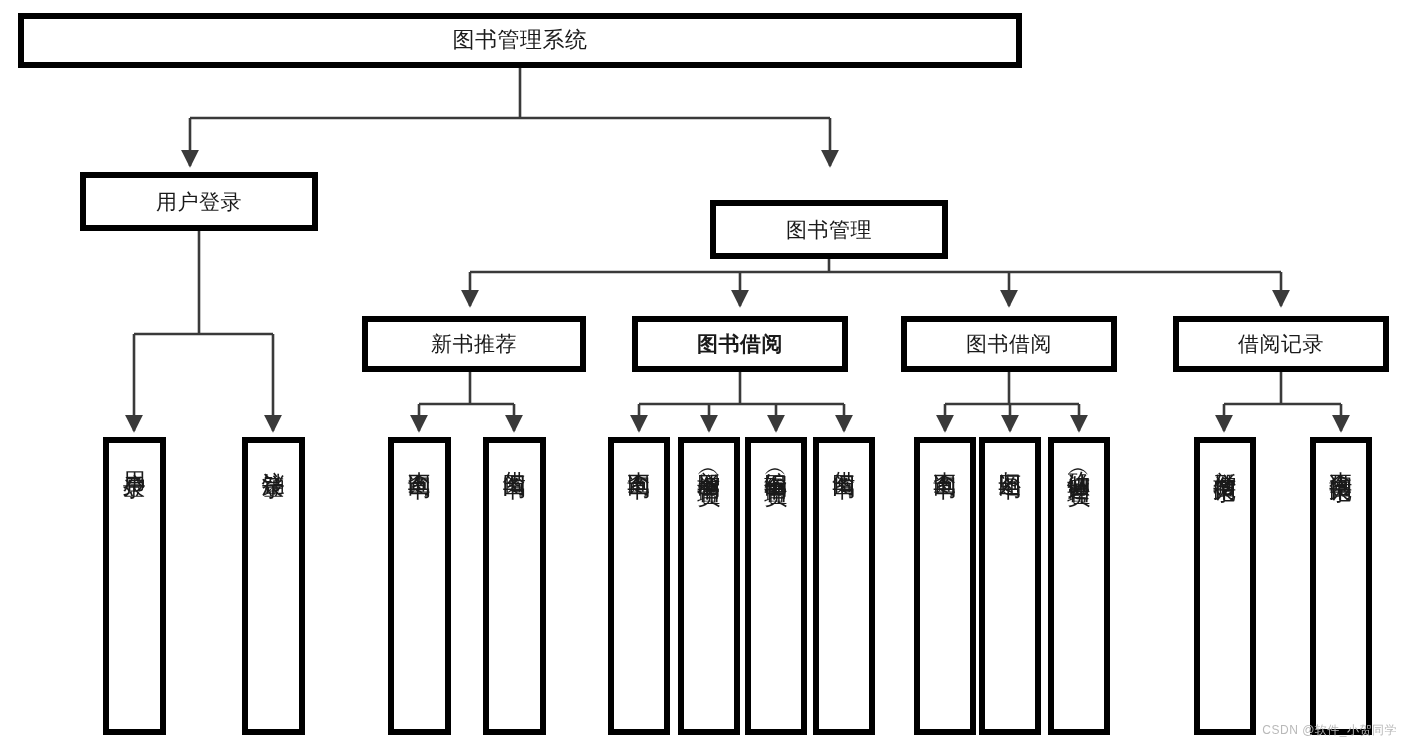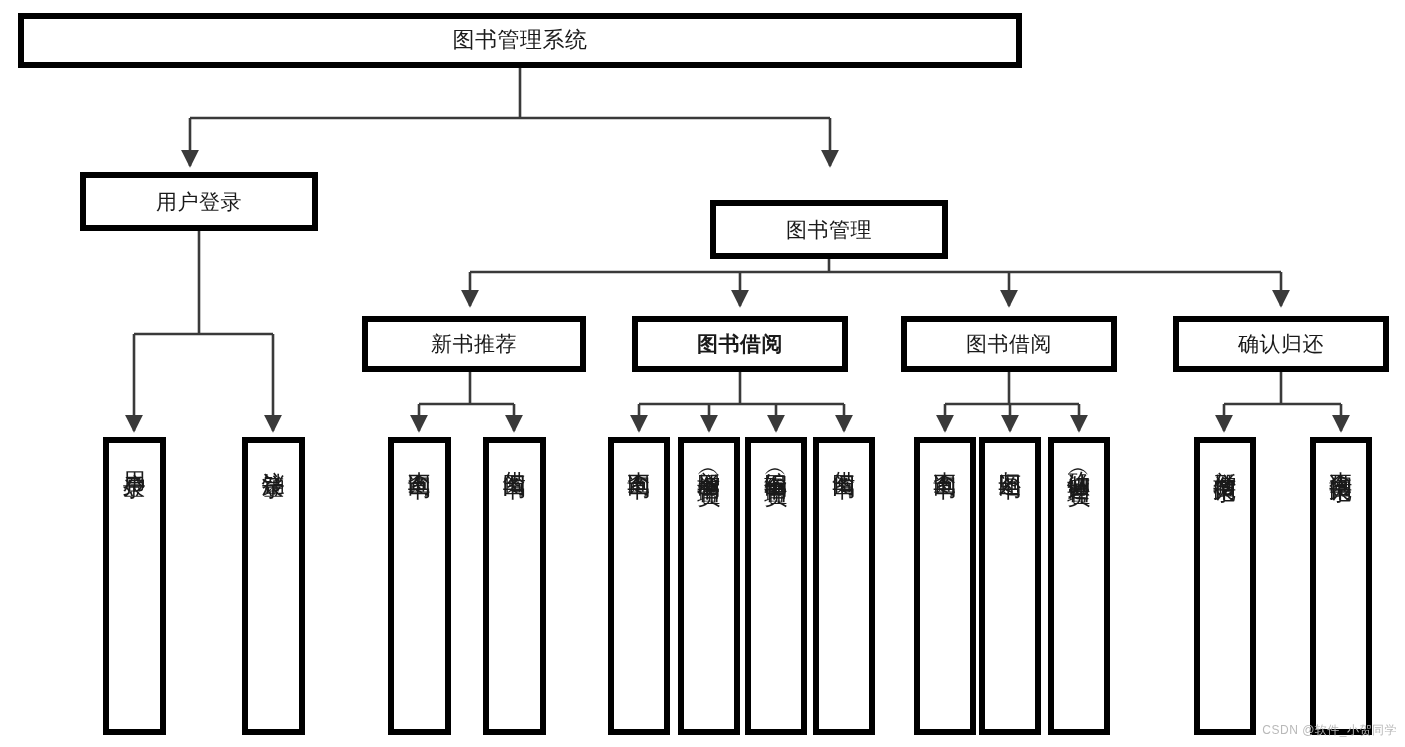--- a/index.html
+++ b/index.html
@@ -142,21 +142,21 @@
   <div class="node horiz" style="left:362px; top:316px; width:224px; height:56px;">
     <span class="label">新书推荐</span>
   </div>
   <div class="node horiz" style="left:632px; top:316px; width:216px; height:56px;font-weight:bold;">
     <span class="label">图书借阅</span>
   </div>
   <div class="node horiz" style="left:901px; top:316px; width:216px; height:56px;">
     <span class="label">图书借阅</span>
   </div>
   <div class="node horiz" style="left:1173px; top:316px; width:216px; height:56px;">
-    <span class="label">确认归还</span>
+    <span class="label">借阅记录</span>
   </div>
 
   <div class="node vert" style="left:103px; top:437px; width:63px; height:298px;">
     <span class="label">用户登录</span>
   </div>
   <div class="node vert" style="left:242px; top:437px; width:63px; height:298px;">
     <span class="label">注销登录</span>
   </div>
 
   <div class="node vert" style="left:388px; top:437px; width:63px; height:298px;">

